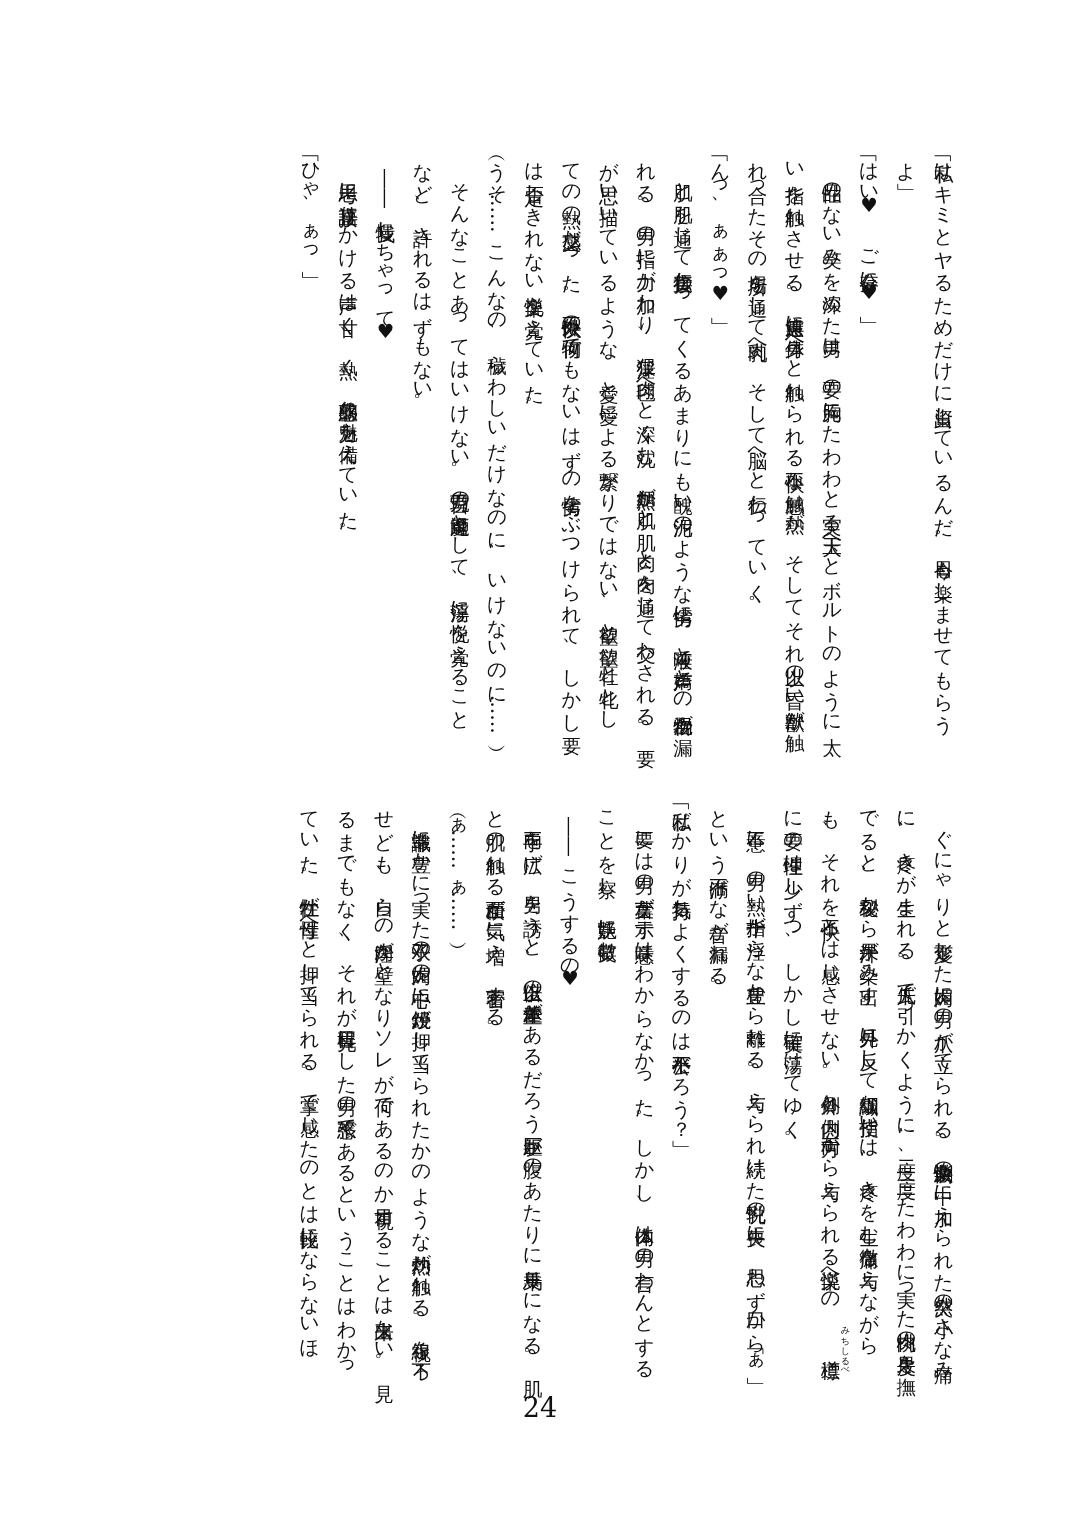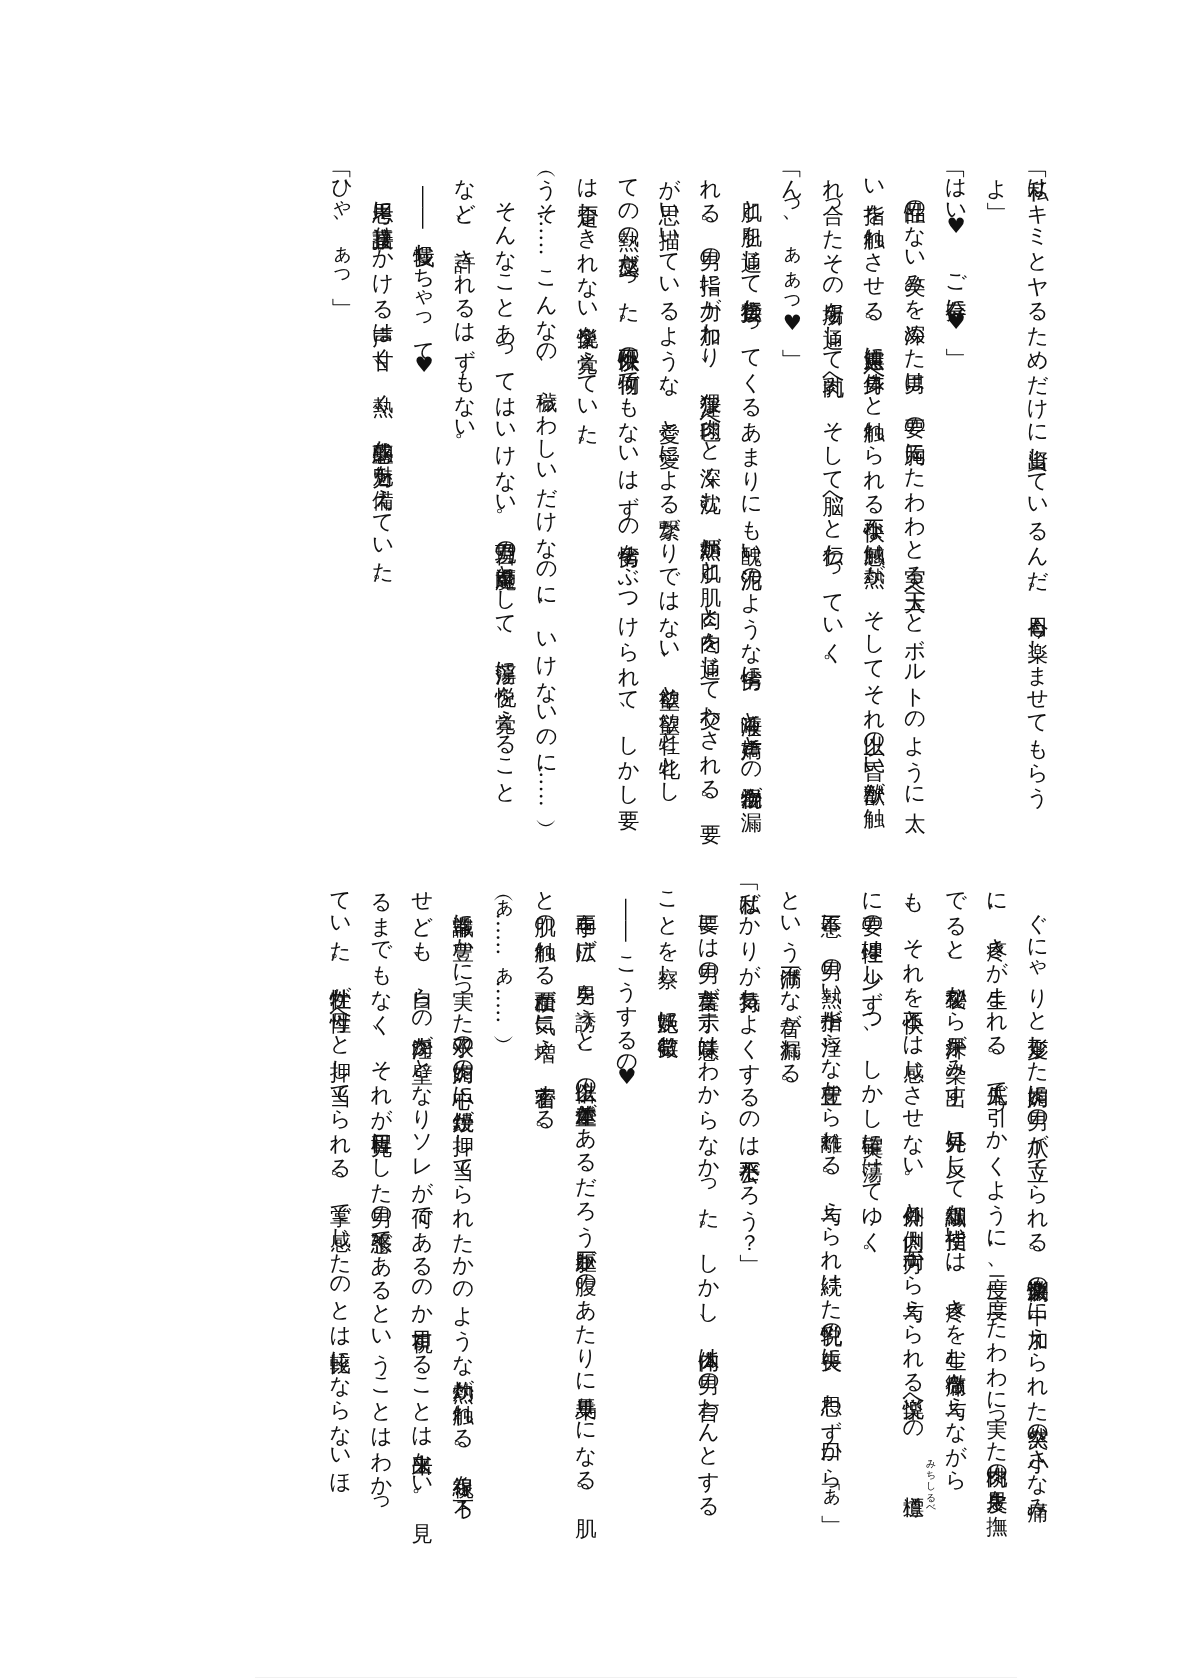--- a/index.html
+++ b/index.html
@@ -83,13 +83,14 @@
   <div class="vblock" id="block-bottom">
       <p class="ind-1">ぐにゃりと変形した媚肉に男の爪が立てられる。快楽刺激の中に加えられた突然の小さな痛みに、疼きが生まれる。爪先で引っかくように、二度、三度。たわわに実った肉桃の果皮を撫でると、秘裂から果汁が染み出す。外見に反して繊細な指使いは、疼きを生む微痛を与えながらも、それを不快とは感じさせない。外側と内側、両方から与えられる悦楽への<span class="rb-wrap"><ruby>道標<rt>みちしるべ</rt></ruby></span>に要の理性は少しずつ、しかし確実に蕩けてゆく。</p>
       <p class="ind-1">不意に、男の熱い十指が淫らな豊丘から離れる。与えられ続けた乳悦の喪失に、思わず口から「ぁ」という不満げな音が漏れる。</p>
       <p class="ind-0">「私ばかりが気持ちよくするのは不公平だろう？」</p>
       <p class="ind-1">要には男の言葉が示す意味はわからなかった。しかし、肉体は男の言わんとすることを察し、妖艶に微笑む。</p>
       <p class="ind-1">――こうするの<span class="up">♥</span></p>
       <p class="ind-1">両手を広げ、男を誘うと、倍以上の体重差があるだろう巨躯が腹のあたりに馬乗りになる。肌と肌の触れる面積が一気に増え、密着する。</p>
       <p class="ind-05">（ぁ……ぁ……）</p>
       <p class="ind-1">非常識に豊かに実った双子の媚肉の中心に焼鏝が押し当てられたかのような灼熱が触れる。視線を下ろせども、自らの淫肉が壁となりソレが何であるのか目視することは出来ない。見るまでもなく、それが先程目にした男の怒張であるということはわかっていた。牡性が母性へと押し当てられる。掌で感じたのとは比較にならないほ</p>
     </div>
+  <div class="page-number">24</div>
 </div>
 
 </body></html>

